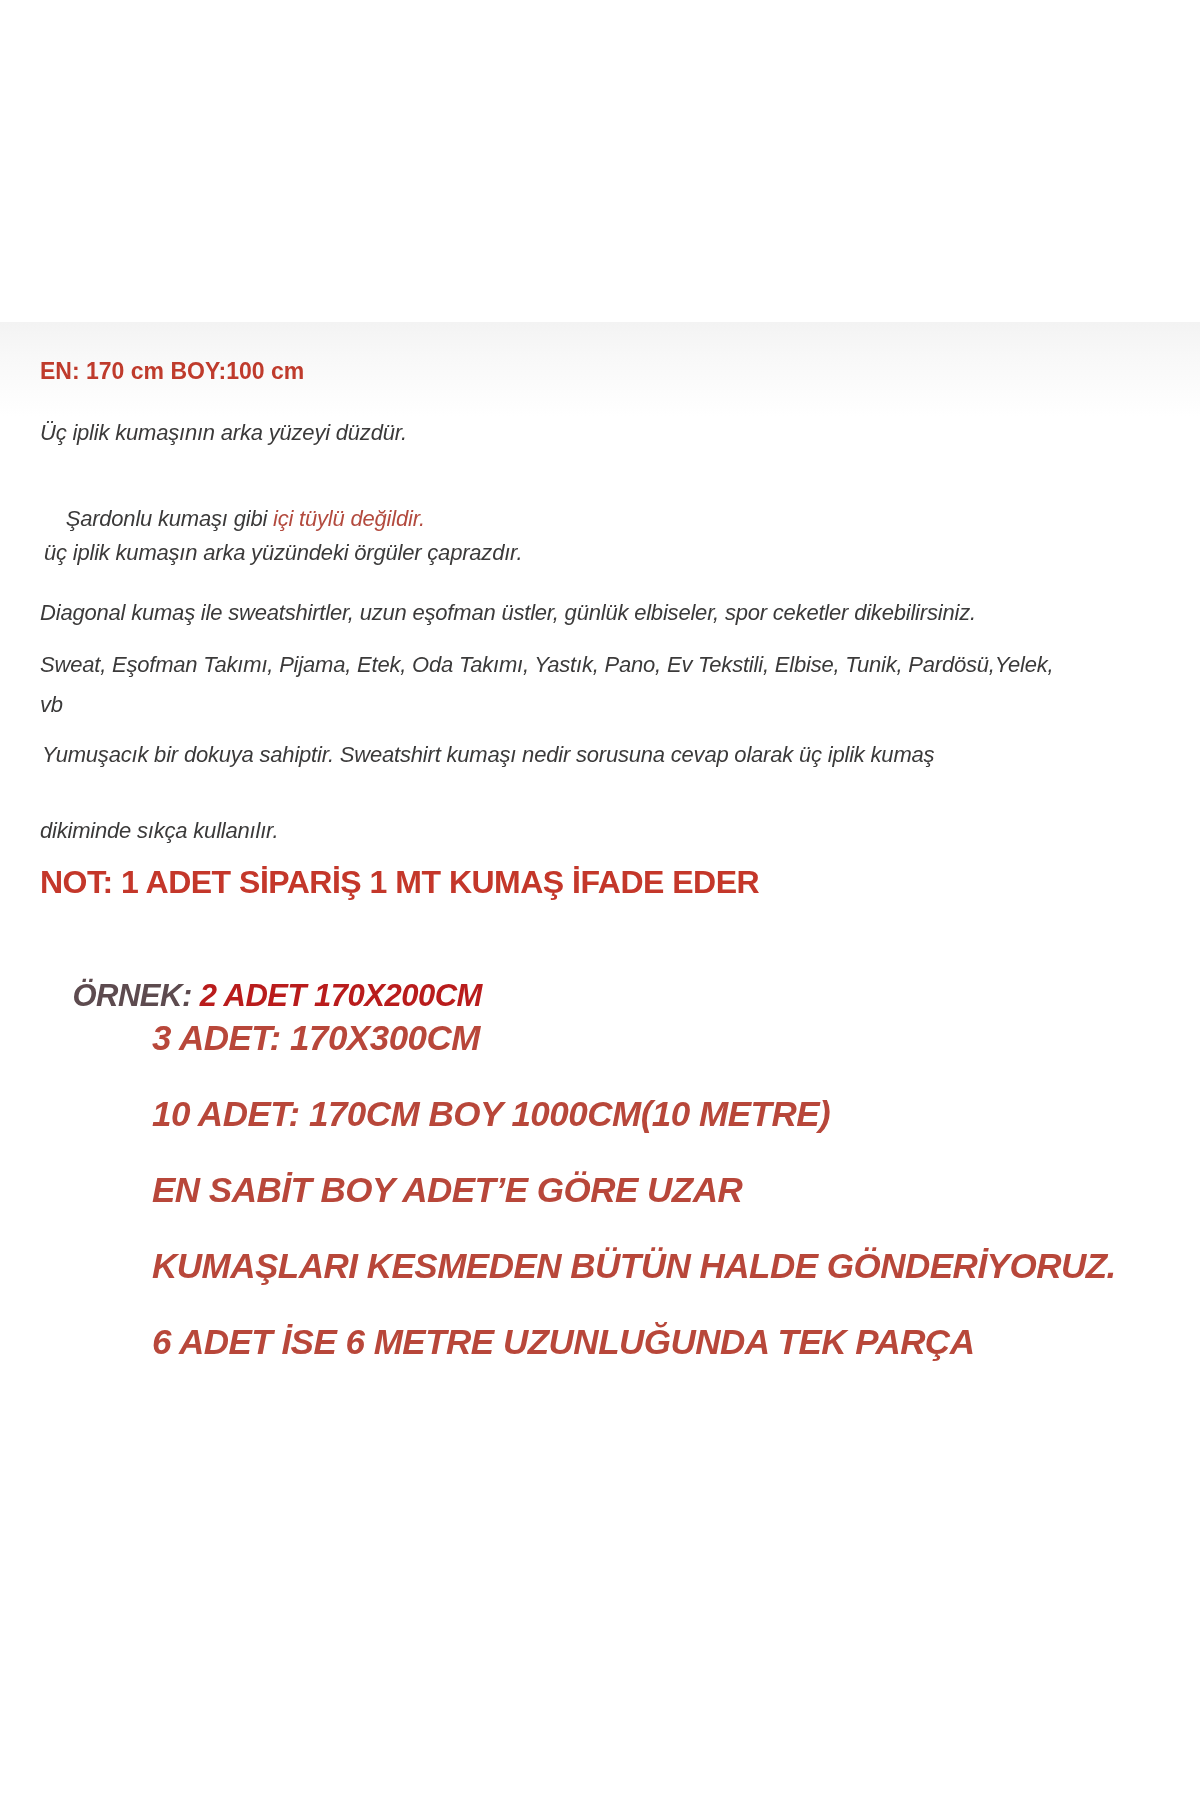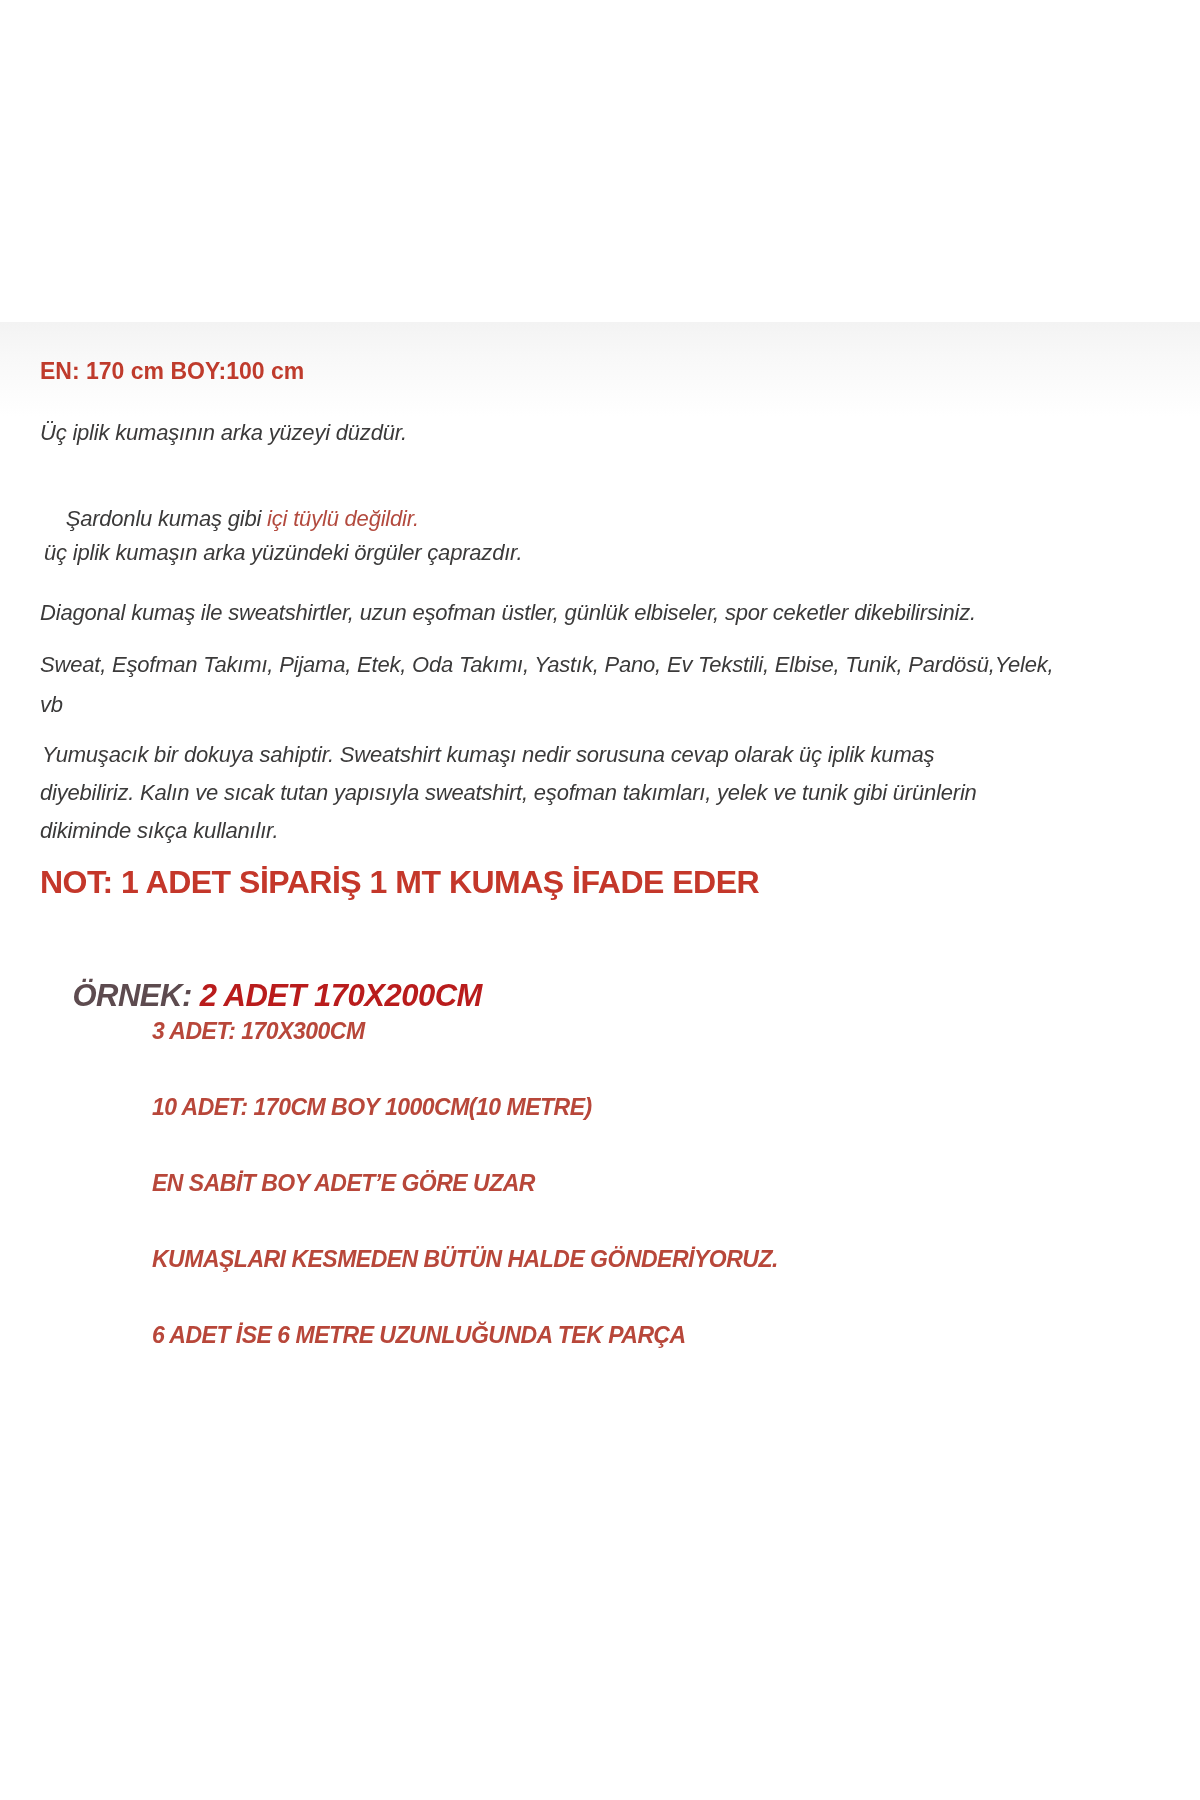--- a/index.html
+++ b/index.html
@@ -8,46 +8,45 @@
   .shade-band{position:absolute;left:0;top:322px;width:1200px;height:95px;
     background:linear-gradient(to bottom,#f3f3f3 0%,#f8f8f8 35%,#ffffff 100%);}
   .abs{position:absolute;white-space:pre;}
   .size-heading{font-size:23px;font-weight:700;color:#bf3b2c;}
   .body-line{font-size:22px;font-style:italic;color:#3b3a3a;letter-spacing:-0.2px;}
   .red-inline{color:#b34a3e;}
   .note-heading{font-size:32px;font-weight:700;color:#c4372a;letter-spacing:-0.5px;}
   .example-line{font-size:31px;font-weight:700;font-style:italic;letter-spacing:-0.5px;}
   .example-label{color:#5d4b4f;}
   .example-value{color:#b91c1c;}
-  .example-item{font-size:23px;font-weight:700;font-style:italic;color:#b8473a;letter-spacing:-0.5px;}
+  .example-item{font-size:35px;font-weight:700;font-style:italic;color:#b8473a;letter-spacing:-0.5px;}
 </style>
 </head>
 <body>
 
 <div class="page">
 
   <div class="shade-band"></div>
 
   <div class="abs size-heading" style="left:40px;top:358px;">EN: 170 cm BOY:100 cm</div>
 
   <div class="abs body-line" style="left:40px;top:420px;">Üç iplik kumaşının arka yüzeyi düzdür.</div>
 
   <div class="abs body-line" style="left:42px;top:480px;">
-    <span>Şardonlu kumaş gibi </span><span class="red-inline">içi tüylü değildir.</span>
+    <span>Şardonlu kumaşı gibi </span><span class="red-inline">içi tüylü değildir.</span>
   </div>
 
   <div class="abs body-line" style="left:44px;top:540px;">üç iplik kumaşın arka yüzündeki örgüler çaprazdır.</div>
 
   <div class="abs body-line" style="left:40px;top:600px;">Diagonal kumaş ile sweatshirtler, uzun eşofman üstler, günlük elbiseler, spor ceketler dikebilirsiniz.</div>
 
   <div class="abs body-line" style="left:40px;top:652px;">Sweat, Eşofman Takımı, Pijama, Etek, Oda Takımı, Yastık, Pano, Ev Tekstili, Elbise, Tunik, Pardösü,Yelek,</div>
   <div class="abs body-line" style="left:40px;top:692px;text-align:right;">vb</div>
 
   <div class="abs body-line" style="left:42px;top:742px;">Yumuşacık bir dokuya sahiptir. Sweatshirt kumaşı nedir sorusuna cevap olarak üç iplik kumaş</div>
-  <div class="abs body-line" style="left:40px;top:780px;">diyebiliriz. Kalın ve sıcak tutan yapısıyla sweatshirt, eşofman takımları, yelek ve tunik gibi ürünlerin</div>
   <div class="abs body-line" style="left:40px;top:818px;">dikiminde sıkça kullanılır.</div>
 
   <div class="abs note-heading" style="left:40px;top:864px;">NOT: 1 ADET SİPARİŞ 1 MT KUMAŞ İFADE EDER</div>
 
   <div class="abs example-line" style="left:40px;top:942px;">
     <span class="example-label">ÖRNEK: </span><span class="example-value">2 ADET 170X200CM</span>
   </div>
 
   <div class="abs example-item" style="left:152px;top:1018px;">3 ADET: 170X300CM</div>
 

